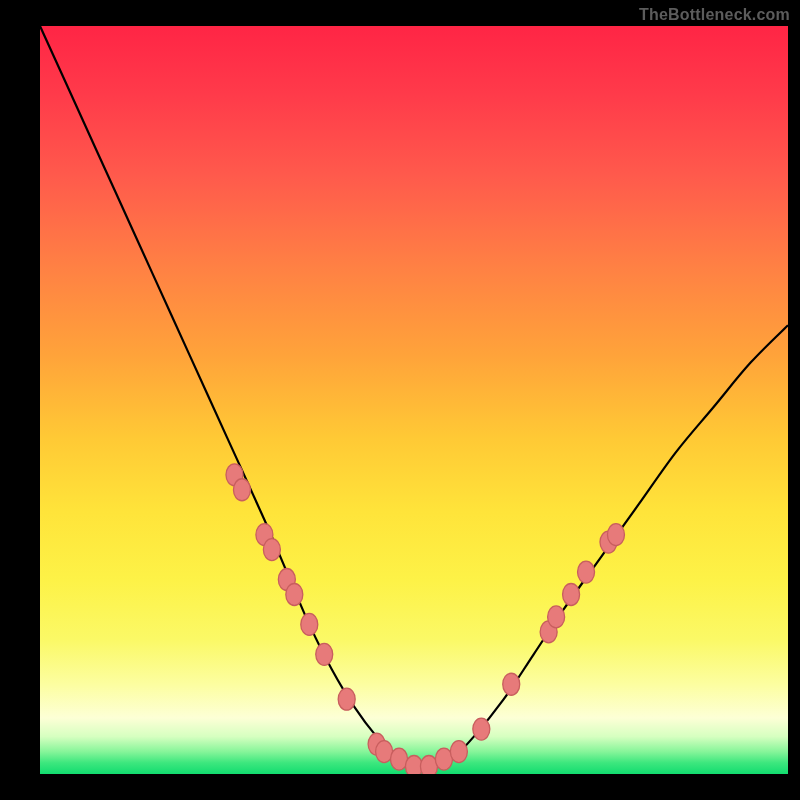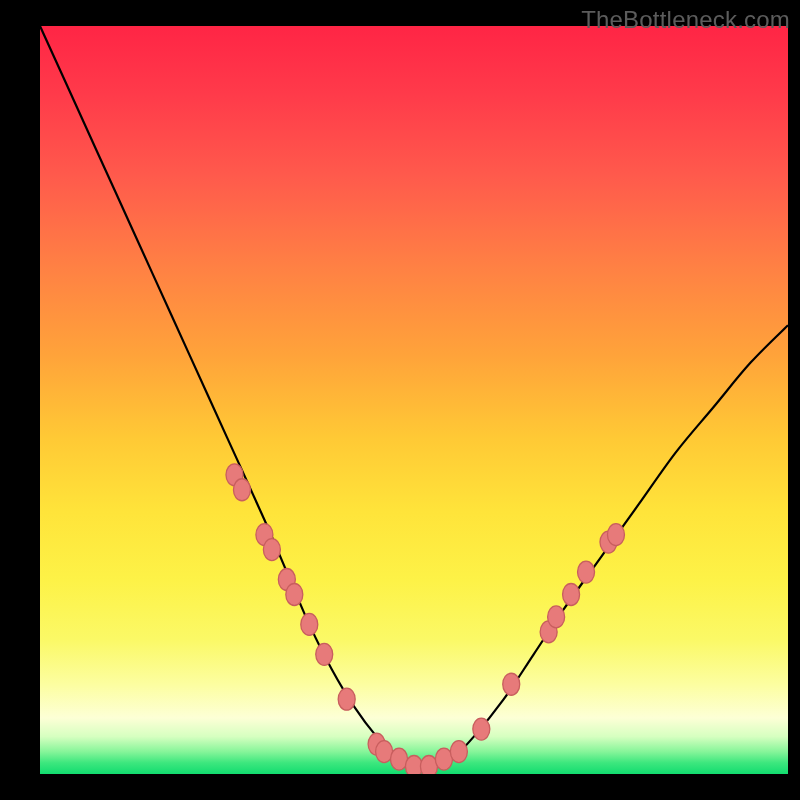--- a/index.html
+++ b/index.html
@@ -48,23 +48,23 @@
       #d6ffc0 95%,
       #87f59a 97%,
       #3de77e 98.5%,
       #12dc6f 100%);
   }
   .watermark {
     position: absolute;
     top: 6px;
     right: 10px;
     color: #5c5c5c;
-    font-size: 24px;
+    font-size: 16px;
     letter-spacing: 0.2px;
-    font-weight: 400;
+    font-weight: 700;
     z-index: 40;
   }
   svg.curve {
     position: absolute;
     left: 0;
     top: 0;
     width: 748px;
     height: 748px;
     z-index: 20;
   }

